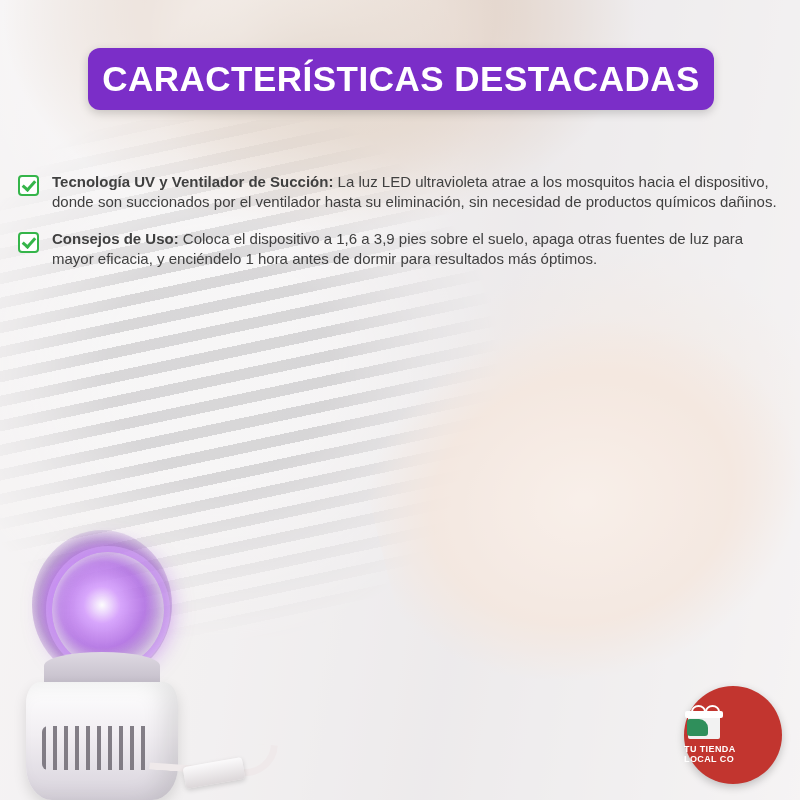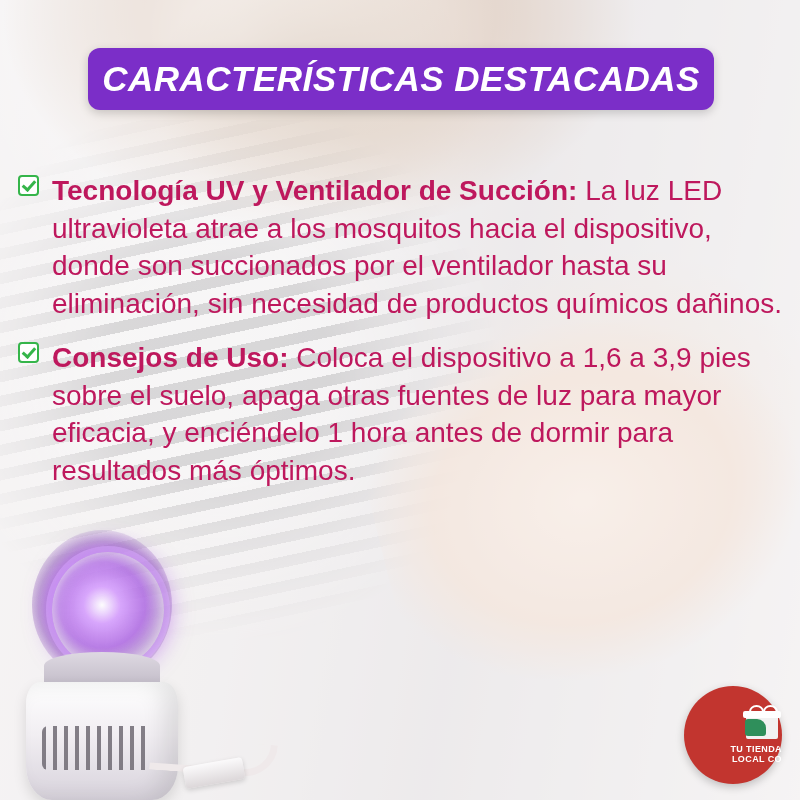--- a/index.html
+++ b/index.html
@@ -167,36 +167,35 @@
     align-items: center;
     justify-content: center;
     box-shadow: 0 3px 10px rgba(0,0,0,0.18);
   }
   .title-banner .title-text {
     color: #ffffff;
     font-size: 35px;
     font-weight: bold;
     letter-spacing: 0.5px;
     white-space: nowrap;
-    font-style: italic;
   }
 
   
   .features {
     position: absolute;
     left: 18px;
     top: 172px;
     width: 764px;
   }
   .feature {
     position: relative;
     margin-bottom: 17px;
     padding-left: 34px;
-    color: #be185d;
-    font-size: 28px;
+    color: #404040;
+    font-size: 15px;
     line-height: 1.34;
   }
   .feature .check {
     position: absolute;
     left: 0;
     top: 3px;
     width: 21px;
     height: 21px;
     border-radius: 4px;
     background: #ffffff;
@@ -222,21 +221,21 @@
   .badge {
     position: absolute;
     right: 18px;
     bottom: 16px;
     width: 98px;
     height: 98px;
     border-radius: 50%;
     background: #c2352f;
     display: flex;
     flex-direction: column;
-    align-items: flex-end;
+    align-items: flex-start;
     justify-content: center;
     box-shadow: 0 3px 8px rgba(0,0,0,0.22);
   }
   .badge .gift {
     position: relative;
     width: 40px;
     height: 34px;
     margin-bottom: 4px;
   }
   .badge .gift .box {

